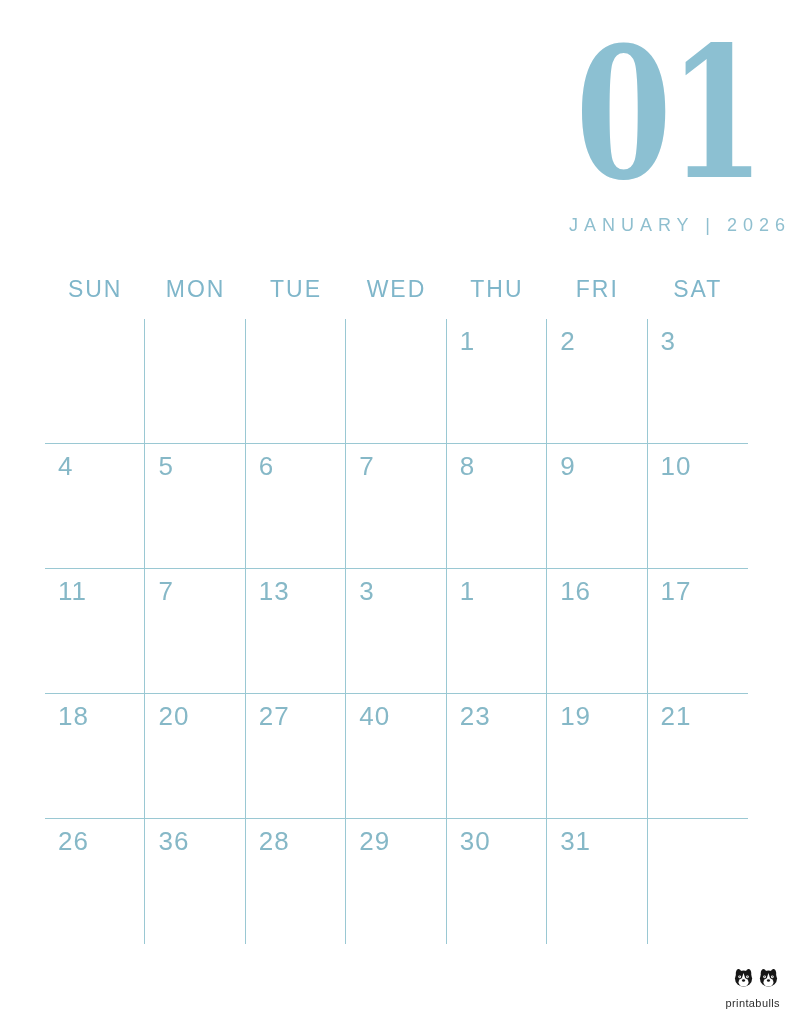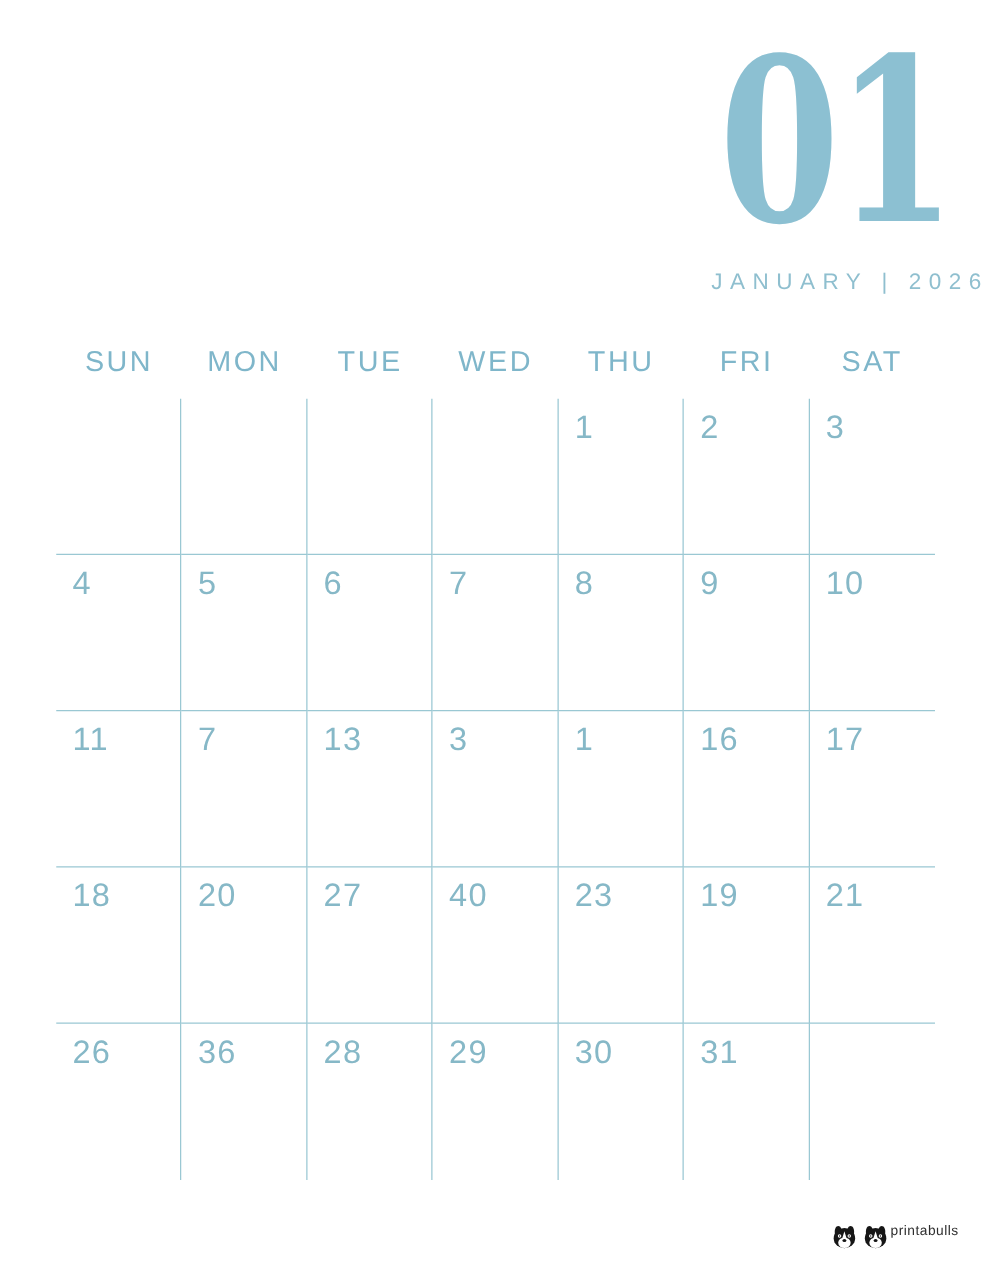--- a/index.html
+++ b/index.html
@@ -68,25 +68,25 @@
     font-size:26px;
     font-weight:300;
     color:#86B8C7;
     padding:7px 0 0 13px;
     letter-spacing:1px;
   }
 
   
   .brand{
     position:absolute;
-    right:24px;
+    right:11px;
     bottom:15px;
     display:flex;
-    flex-direction:row;
-    align-items:flex-start;
+    flex-direction:column;
+    align-items:flex-end;
   }
   .brand-name{
     font-size:11px;
     color:#2e2e2e;
     letter-spacing:0.4px;
     margin-top:1px;
   }
 </style>
 </head>
 <body>

